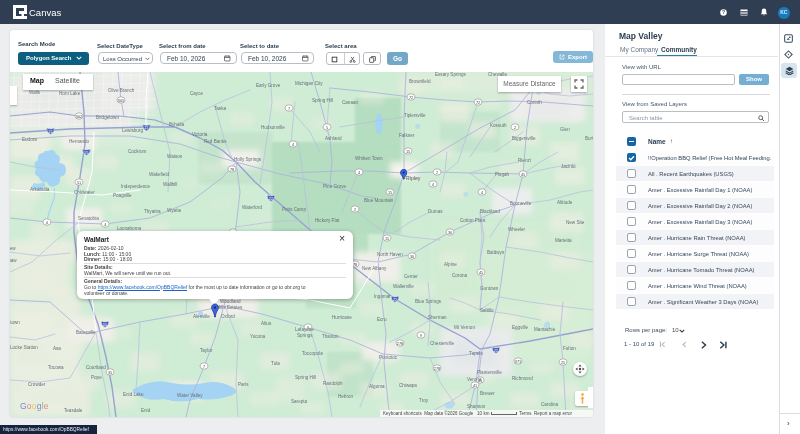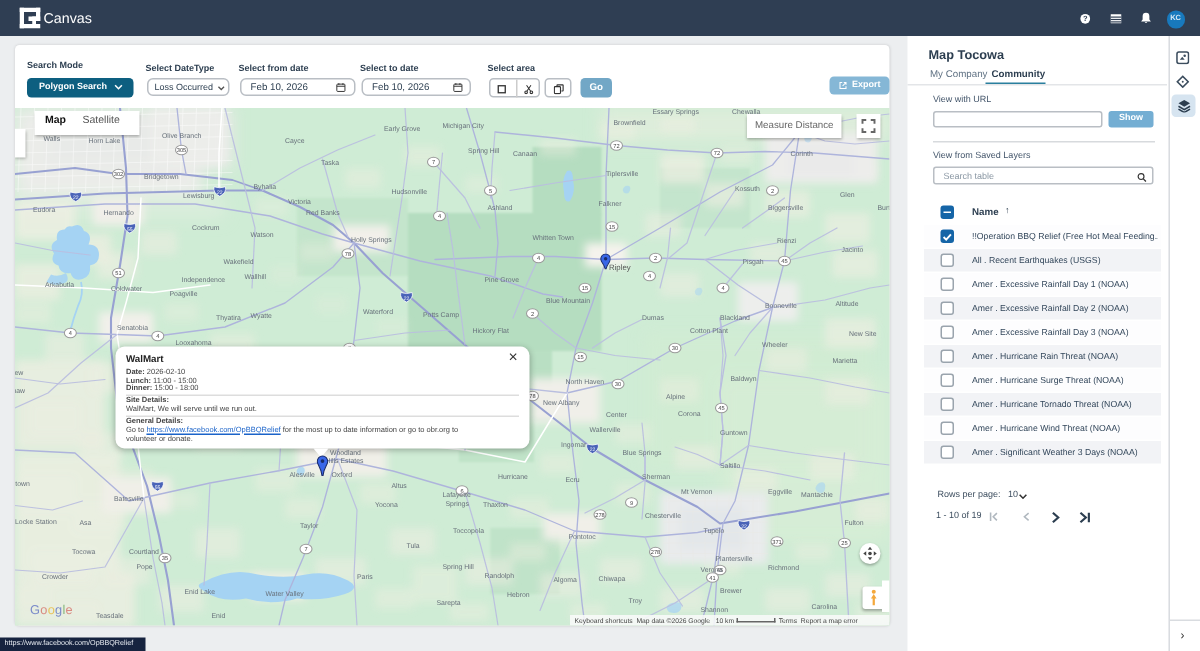--- a/index.html
+++ b/index.html
@@ -729,21 +729,21 @@
     <div class="abs" style="left:370px;top:338px;width:213px;height:7px;background:rgba(250,250,250,.85);"></div>
     <div class="abs" style="left:373px;top:339px;font-size:4.5px;color:#444;">Keyboard shortcuts&nbsp;&nbsp;Map data ©2026 Google&nbsp;&nbsp;&nbsp;10 km&nbsp;<span style="display:inline-block;width:26px;height:3px;border:1px solid #666;border-top:none;"></span>&nbsp;&nbsp;Terms&nbsp;&nbsp;Report a map error</div>
     <div class="abs" style="left:10px;top:329px;font-size:8.5px;color:#777;letter-spacing:.2px;">
       <span style="color:#7b8bc9">G</span><span style="color:#d98a80">o</span><span style="color:#e8c35c">o</span><span style="color:#7b8bc9">g</span><span style="color:#88b87f">l</span><span style="color:#d98a80">e</span>
     </div>
   </div>
 </div>
 
 <div id="sidebar"></div>
 <div id="sidebarcontent">
-  <div class="abs" style="left:619px;top:31px;font-size:8.5px;font-weight:bold;color:#2c3e50;">Map Tocowa</div>
+  <div class="abs" style="left:619px;top:31px;font-size:8.5px;font-weight:bold;color:#2c3e50;">Map Valley</div>
   <div class="abs" style="left:620px;top:46px;font-size:6.5px;color:#5f7183;">My Company</div>
   <div class="abs" style="left:661px;top:46px;font-size:6.5px;font-weight:bold;color:#2c3e50;">Community</div>
   <div class="abs" style="left:657px;top:54.5px;width:40px;height:1.6px;background:#2a7f9e;"></div>
   <div class="abs" style="left:605px;top:56px;width:173px;height:1px;background:#e3e5e8;"></div>
   <div class="abs" style="left:622px;top:64px;font-size:6px;color:#44566b;">View with URL</div>
   <div class="abs" style="left:622px;top:74px;width:113px;height:11px;background:#fff;border:1px solid #b9bec4;border-radius:2px;"></div>
   <div class="abs" style="left:739px;top:74px;width:30px;height:11px;background:#74aed3;border-radius:2px;
     color:#fff;font-size:6px;font-weight:bold;text-align:center;line-height:11px;">Show</div>
   <div class="abs" style="left:622px;top:93.5px;width:148px;height:1px;background:#d7dadd;"></div>
   <div class="abs" style="left:622px;top:101px;font-size:6px;color:#44566b;">View from Saved Layers</div>

